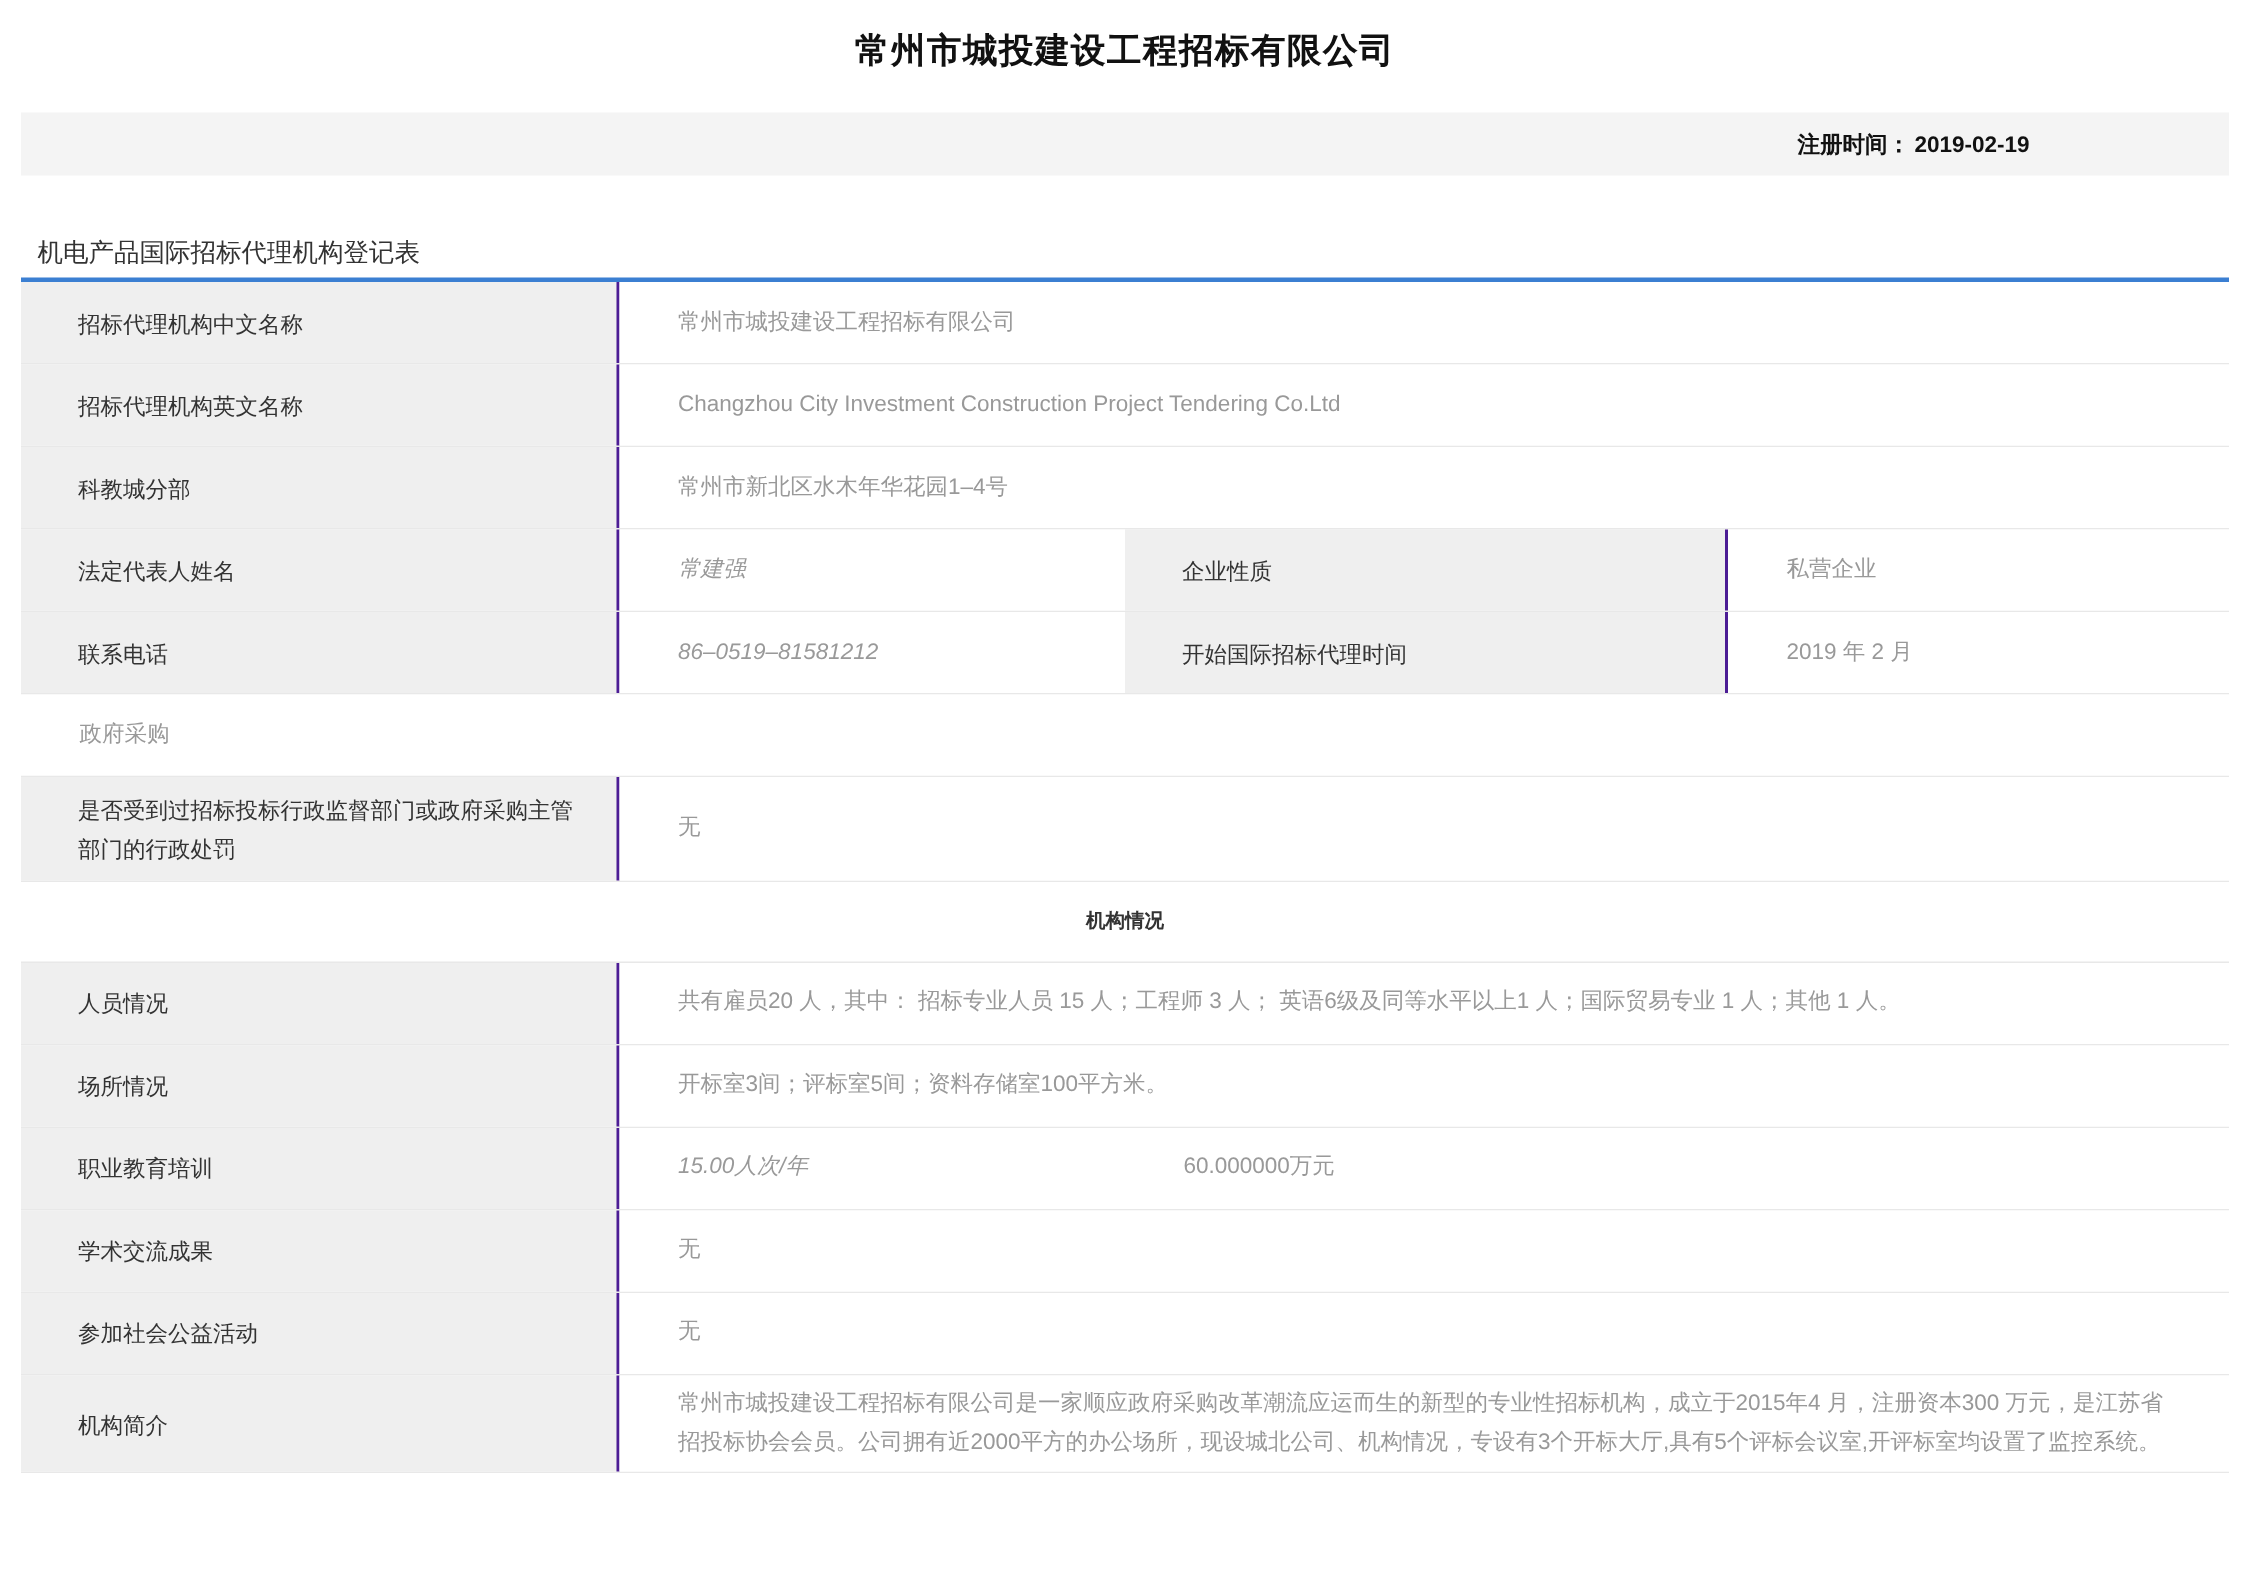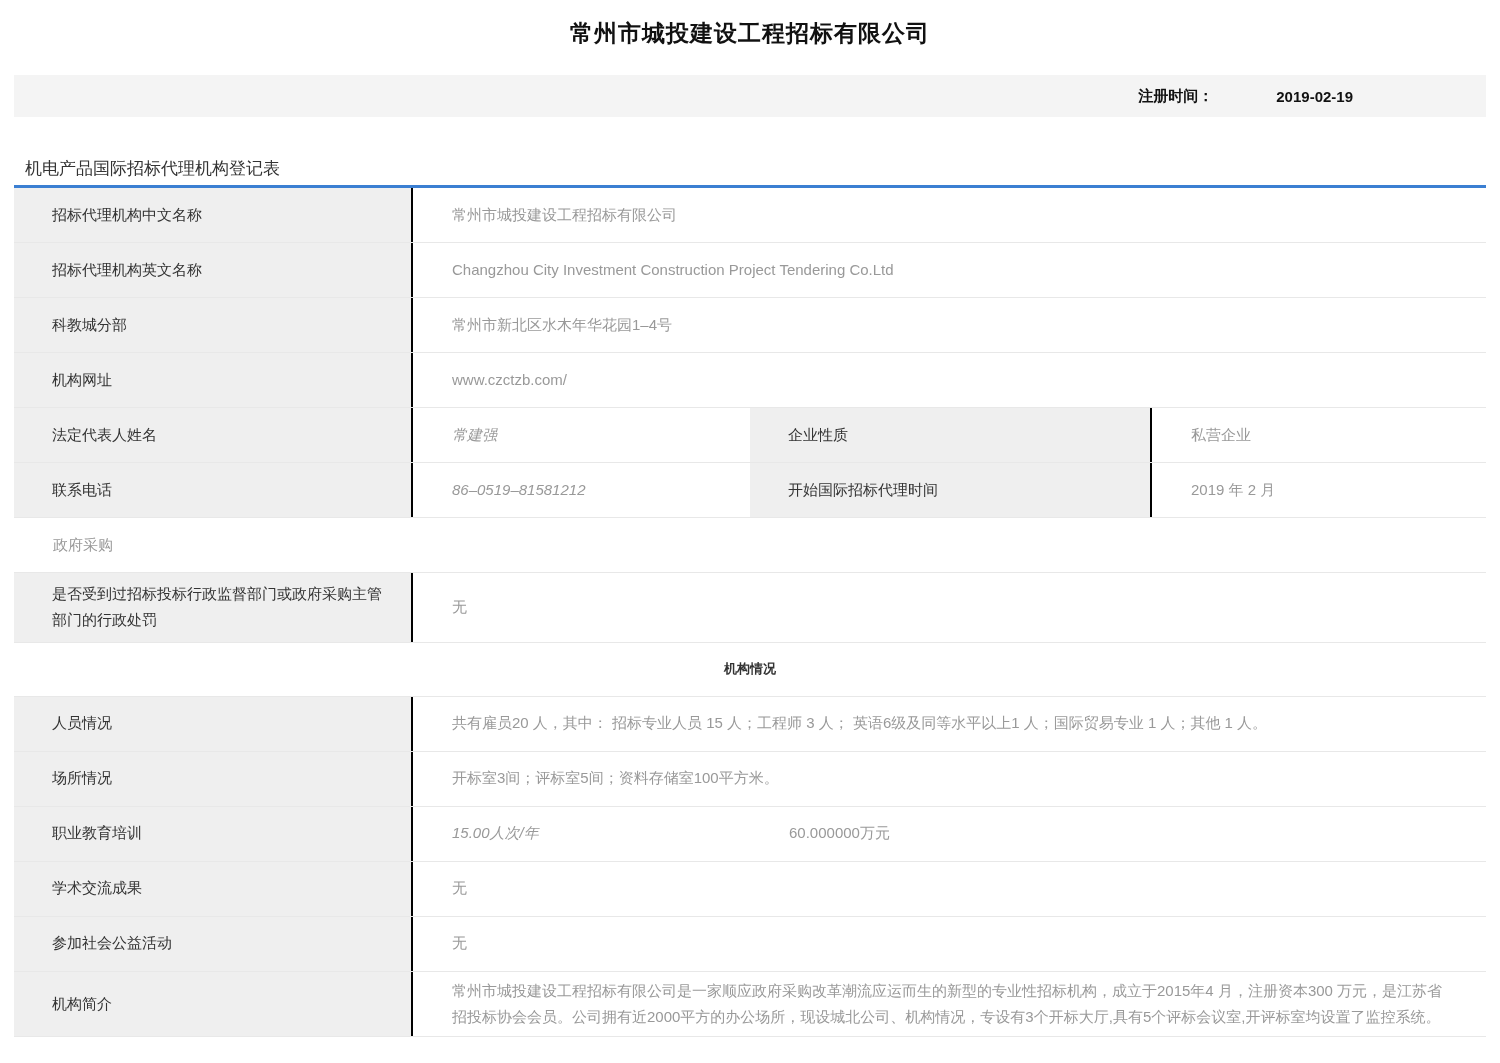--- a/index.html
+++ b/index.html
@@ -24,23 +24,22 @@
     margin: 26px 14px 0 14px;
     height: 42px;
     background: #f4f4f4;
     display: flex;
     align-items: center;
     justify-content: flex-end;
     padding-right: 133px;
     font-size: 15px;
     font-weight: 700;
     color: #111;
-    gap: 43px;
   }
-  .info-bar .val { margin-left: 20px; }
+  .info-bar .val { margin-left: 3px; }
 
   .section-title {
     margin: 40px 0 0 25px;
     font-size: 17px;
     font-weight: 400;
     color: #333;
   }
 
   .reg-table {
     margin: 5px 14px 0 14px;
@@ -59,22 +58,21 @@
     align-items: center;
     font-size: 15px;
     line-height: 1.75;
   }
   .cell.label {
     background: #efefef;
     color: #333;
     width: 399px;
     flex: 0 0 399px;
     padding: 10px 20px 6px 38px;
-    border-right: 2px solid #000000;
-    font-family: Liberation Mono, monospace;
+    border-right: 2px solid #4c1d95;
   }
   .cell.value {
     color: #999;
     flex: 1 1 auto;
     padding: 6px 40px 6px 39px;
     background: #ffffff;
   }
   .cell.value.half {
     flex: 0 0 337px;
     width: 337px;
@@ -118,24 +116,20 @@
       </div>
       <div class="row">
         <div class="cell label">招标代理机构英文名称</div>
         <div class="cell value">Changzhou City Investment Construction Project Tendering Co.Ltd</div>
       </div>
       <div class="row">
         <div class="cell label">科教城分部</div>
         <div class="cell value">常州市新北区水木年华花园1–4号</div>
       </div>
       <div class="row">
-        <div class="cell label">机构网址</div>
-        <div class="cell value">www.czctzb.com/</div>
-      </div>
-      <div class="row">
         <div class="cell label">法定代表人姓名</div>
         <div class="cell value half">常建强</div>
         <div class="cell label second">企业性质</div>
         <div class="cell value">私营企业</div>
       </div>
       <div class="row">
         <div class="cell label">联系电话</div>
         <div class="cell value half">86–0519–81581212</div>
         <div class="cell label second">开始国际招标代理时间</div>
         <div class="cell value">2019 年 2 月</div>

